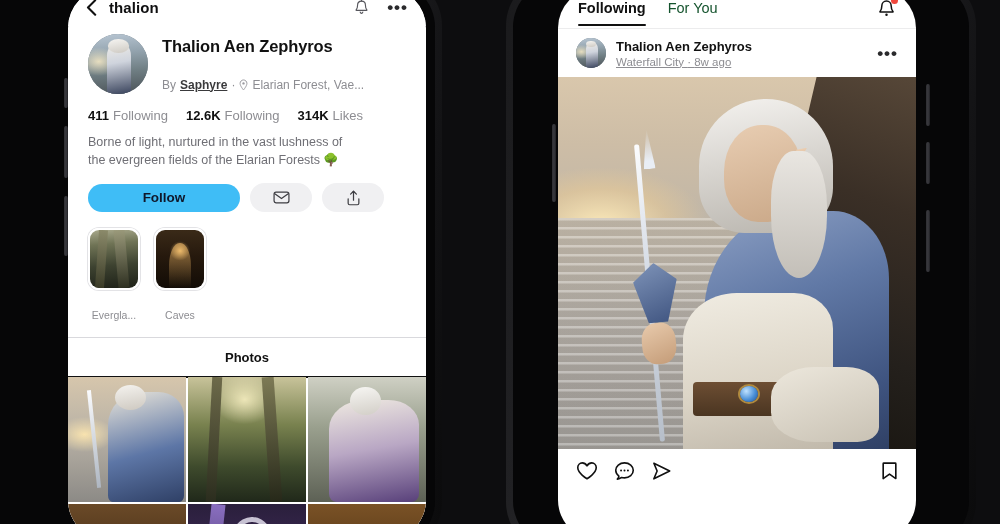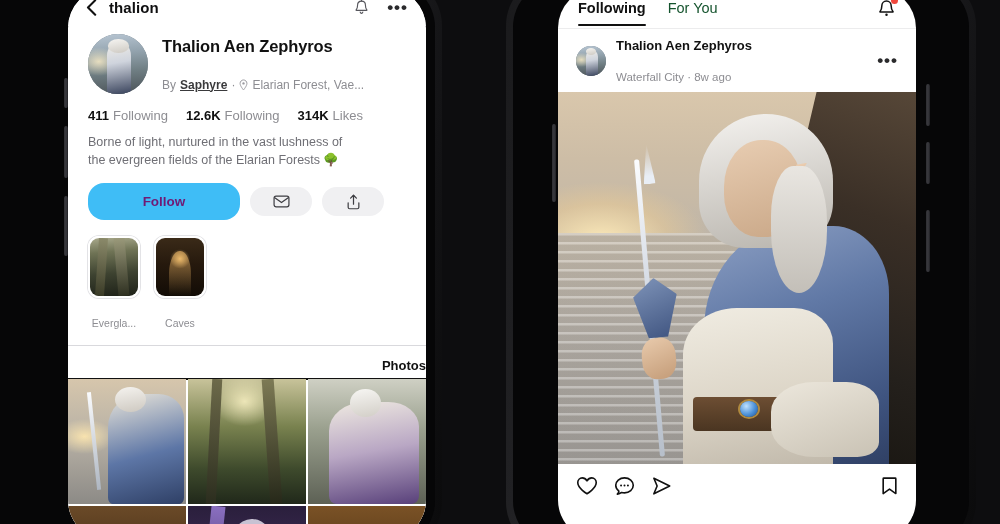--- a/index.html
+++ b/index.html
@@ -65,58 +65,58 @@
   .pin { color:#9a9aa0; }
 
   .stats { display: flex; gap: 18px; padding: 14px 20px 0 20px; font-size: 13px; }
   .stat b { font-weight: 700; color: #111; }
   .stat span { color: #8d8d92; margin-left: 4px; }
 
   .bio { padding: 10px 20px 0 20px; font-size: 12.5px; line-height: 1.45; color: #6f6f75; max-width: 310px; }
 
   .actions { display: flex; gap: 10px; padding: 14px 20px 0 20px; align-items: center; }
   .follow-btn {
-    flex: 1 1 auto; max-width: 152px; height: 37px; border-radius: 16px;
-    background: #3fbdf6; color: #701a75; font-size: 13.5px; font-weight: 700;
+    flex: 1 1 auto; max-width: 152px; height: 28px; border-radius: 16px;
+    background: #3fbdf6; color: #0f172a; font-size: 13.5px; font-weight: 700;
     display: flex; align-items: center; justify-content: center; cursor: pointer;
   }
   .pill {
     width: 62px; height: 29px; border-radius: 16px; background: #f0f0f2;
     display: flex; align-items: center; justify-content: center; cursor: pointer;
   }
 
   .highlights { display: flex; gap: 14px; padding: 16px 20px 0 20px; }
   .hl { width: 52px; }
   .hl-thumb {
     width: 52px; height: 62px; border-radius: 11px; overflow: hidden; position: relative;
     border: 2px solid #fff; box-shadow: 0 0 0 1px #e3e3e6;
   }
   .hl-label { font-size: 10.5px; color: #8d8d92; text-align: center; margin-top: 19px;
     white-space: nowrap; overflow: hidden; text-overflow: ellipsis; }
 
   .tabbar { display: flex; margin-top: 16px; border-top: 1px solid #d9d9dd; }
-  .tab { flex: 1; text-align: right; padding: 12px 0 6px 0; font-size: 13px; color: #8d8d92; cursor: pointer; position: relative; }
+  .tab { flex: 1; text-align: center; padding: 12px 0 12px 0; font-size: 13px; color: #8d8d92; cursor: pointer; position: relative; }
   .tab.active { color: #111; font-weight: 700; }
   .tab.active:after { content:""; position:absolute; left:0; right:0; bottom:-1px; height:2px; background:#111; }
 
   .grid { display: grid; grid-template-columns: repeat(3,1fr); gap: 2px; background: #fff; }
   .cell { width: 100%; aspect-ratio: 1/1.06; position: relative; overflow: hidden; cursor: pointer; }
 
   
   .feed-tabs { display: flex; gap: 22px; align-items: center; padding: 10px 20px 0 20px; }
   .ftab { font-size: 14.5px; color: #14532d; padding-bottom: 10px; position: relative; cursor: pointer; }
   .ftab.active { color: #111; font-weight: 700; }
   .ftab.active:after { content:""; position:absolute; left:0; right:0; bottom:0; height:2.5px; background:#111; border-radius:2px; }
   .feed-tabs .nav-spacer { flex: 1; }
   .bell-wrap { position: relative; padding-bottom: 10px; cursor: pointer; }
   .bell-dot { position: absolute; top: -1px; right: -2px; width: 7px; height: 7px; border-radius: 50%; background: #f0463c; }
 
   .post-head { display: flex; align-items: center; gap: 10px; padding: 9px 18px; border-top: 1px solid #ececed; }
   .post-name { font-size: 13px; font-weight: 700; color: #111; }
-  .post-sub { font-size: 11.5px; color: #8d8d92; margin-top: 18px; }
+  .post-sub { font-size: 11.5px; color: #8d8d92; margin-top: 2px; text-decoration: underline; }
 
   .post-media { position: relative; width: 100%; height: 372px; overflow: hidden; background: #cdbfae; }
 
   .post-actions { display: flex; align-items: center; gap: 16px; padding: 12px 18px 0 18px; }
   .post-likes { padding: 9px 18px 0 18px; font-size: 12.5px; font-weight: 700; color: #111; }
 
   svg { display: block; }
 
   
   .art { position: absolute; inset: 0; }

